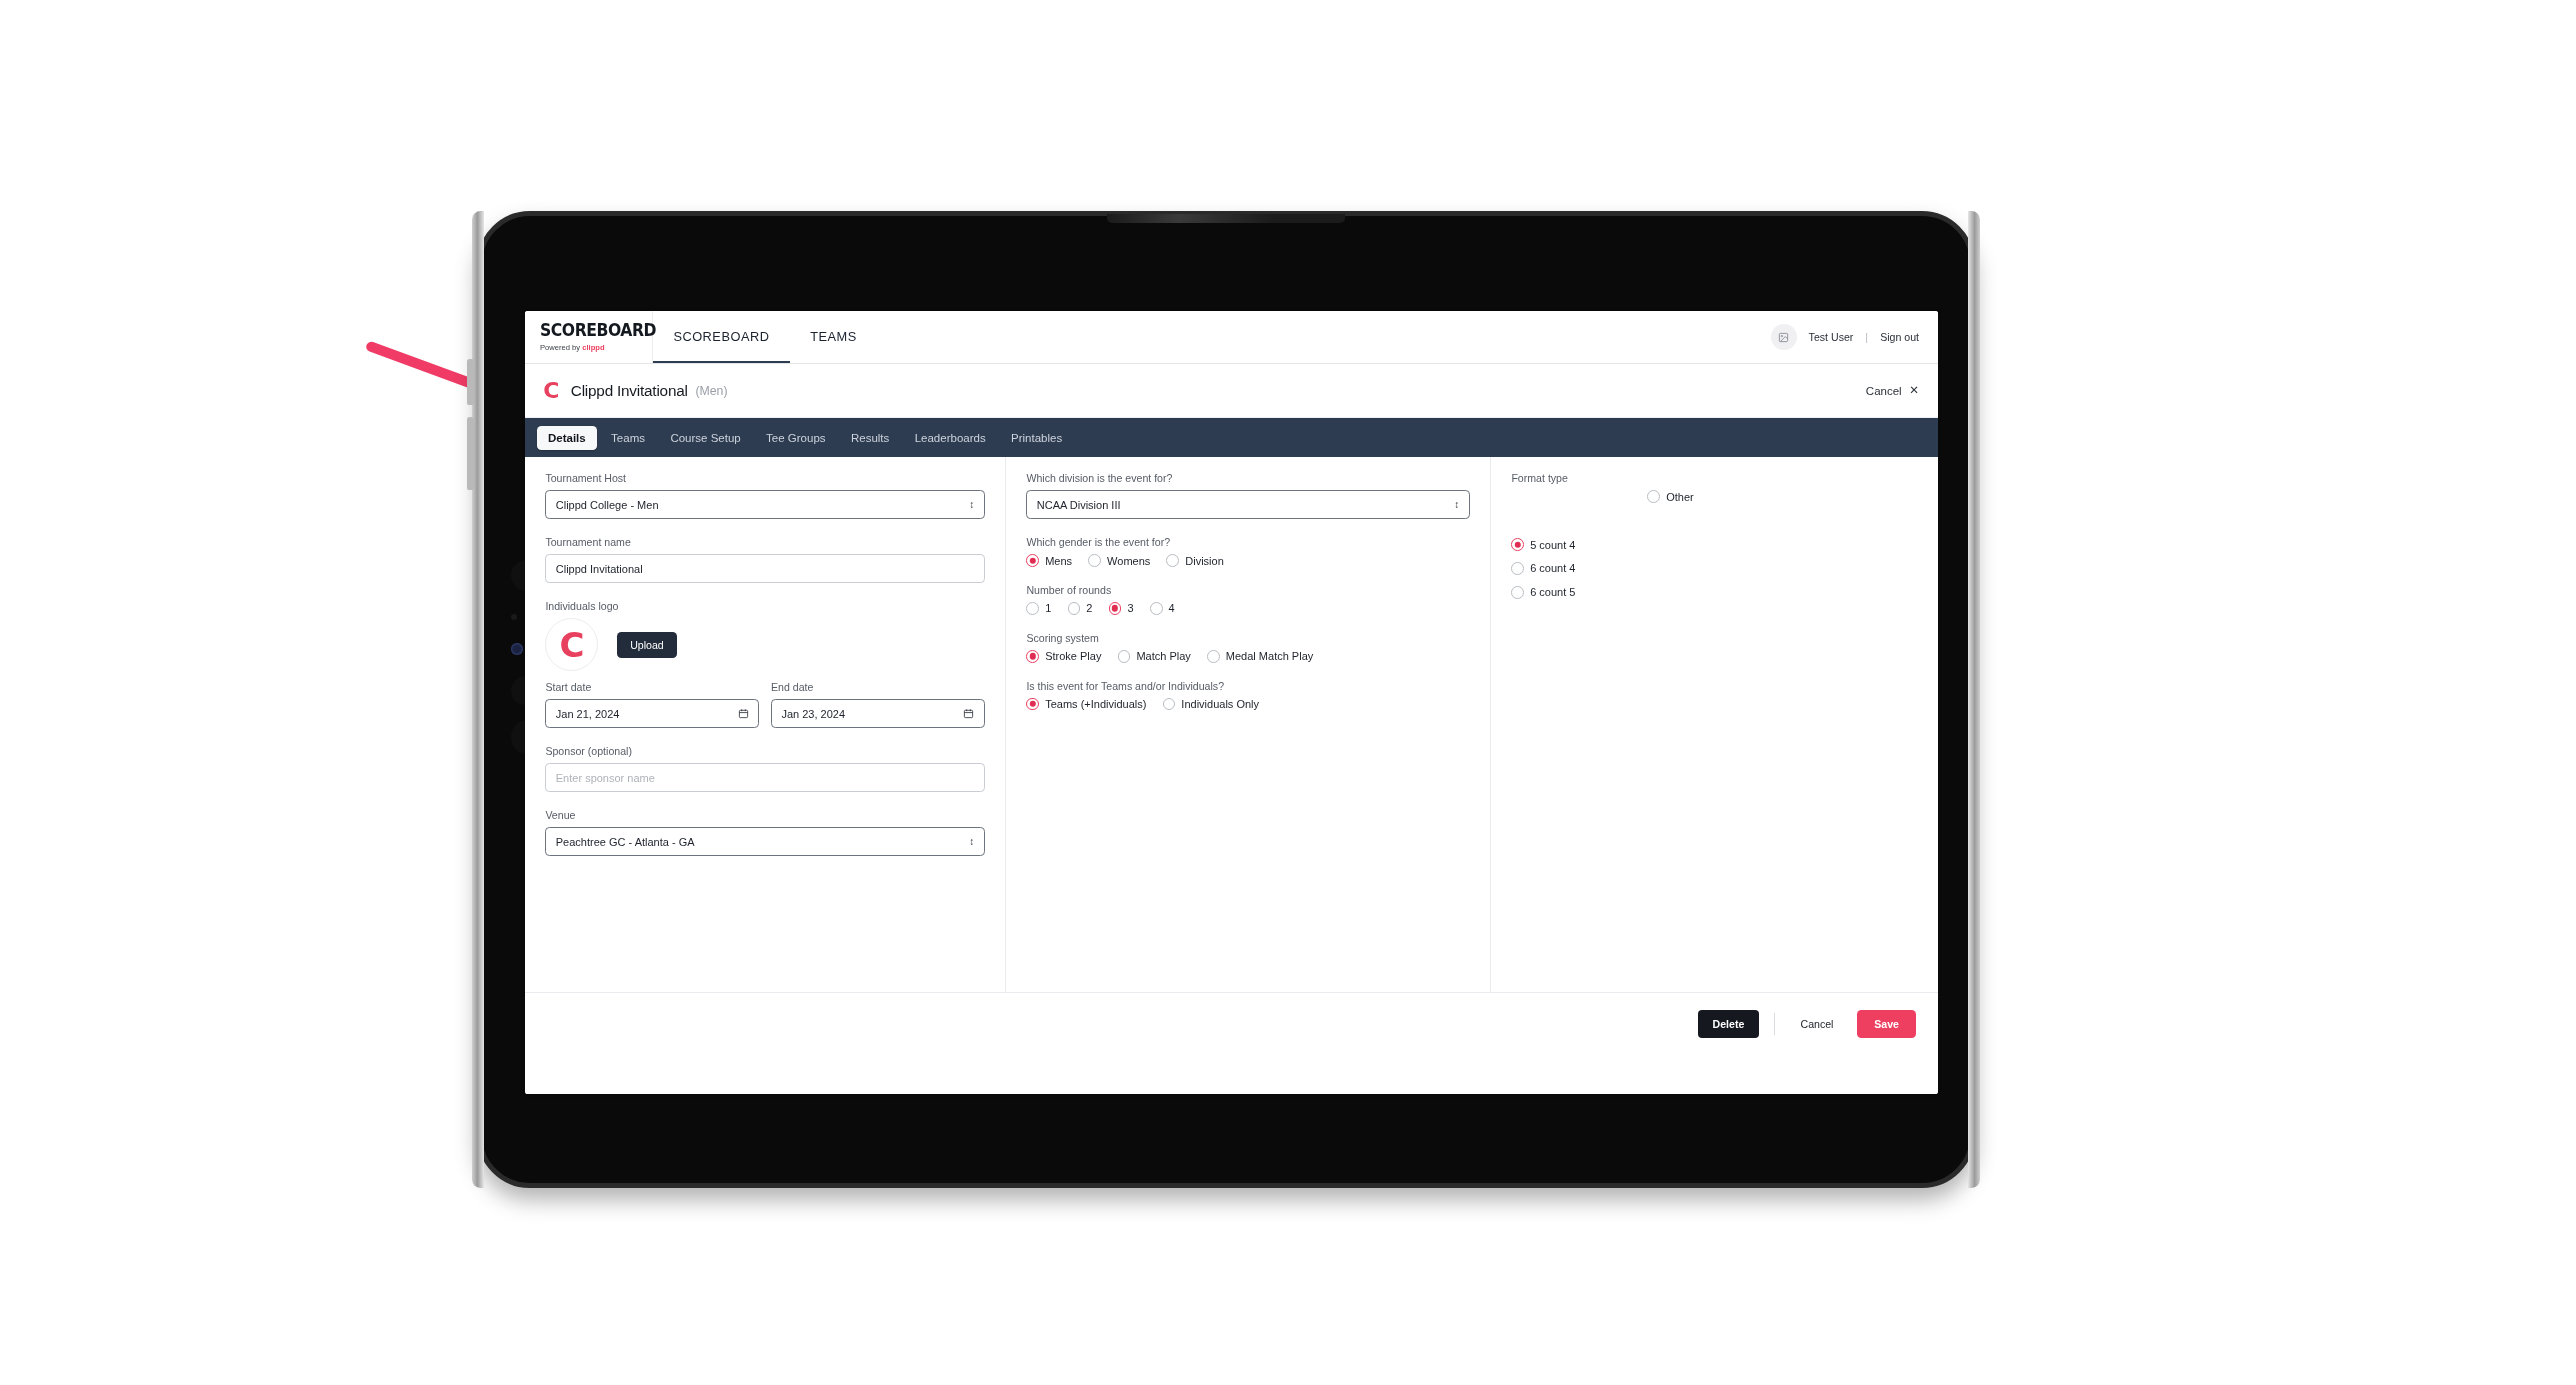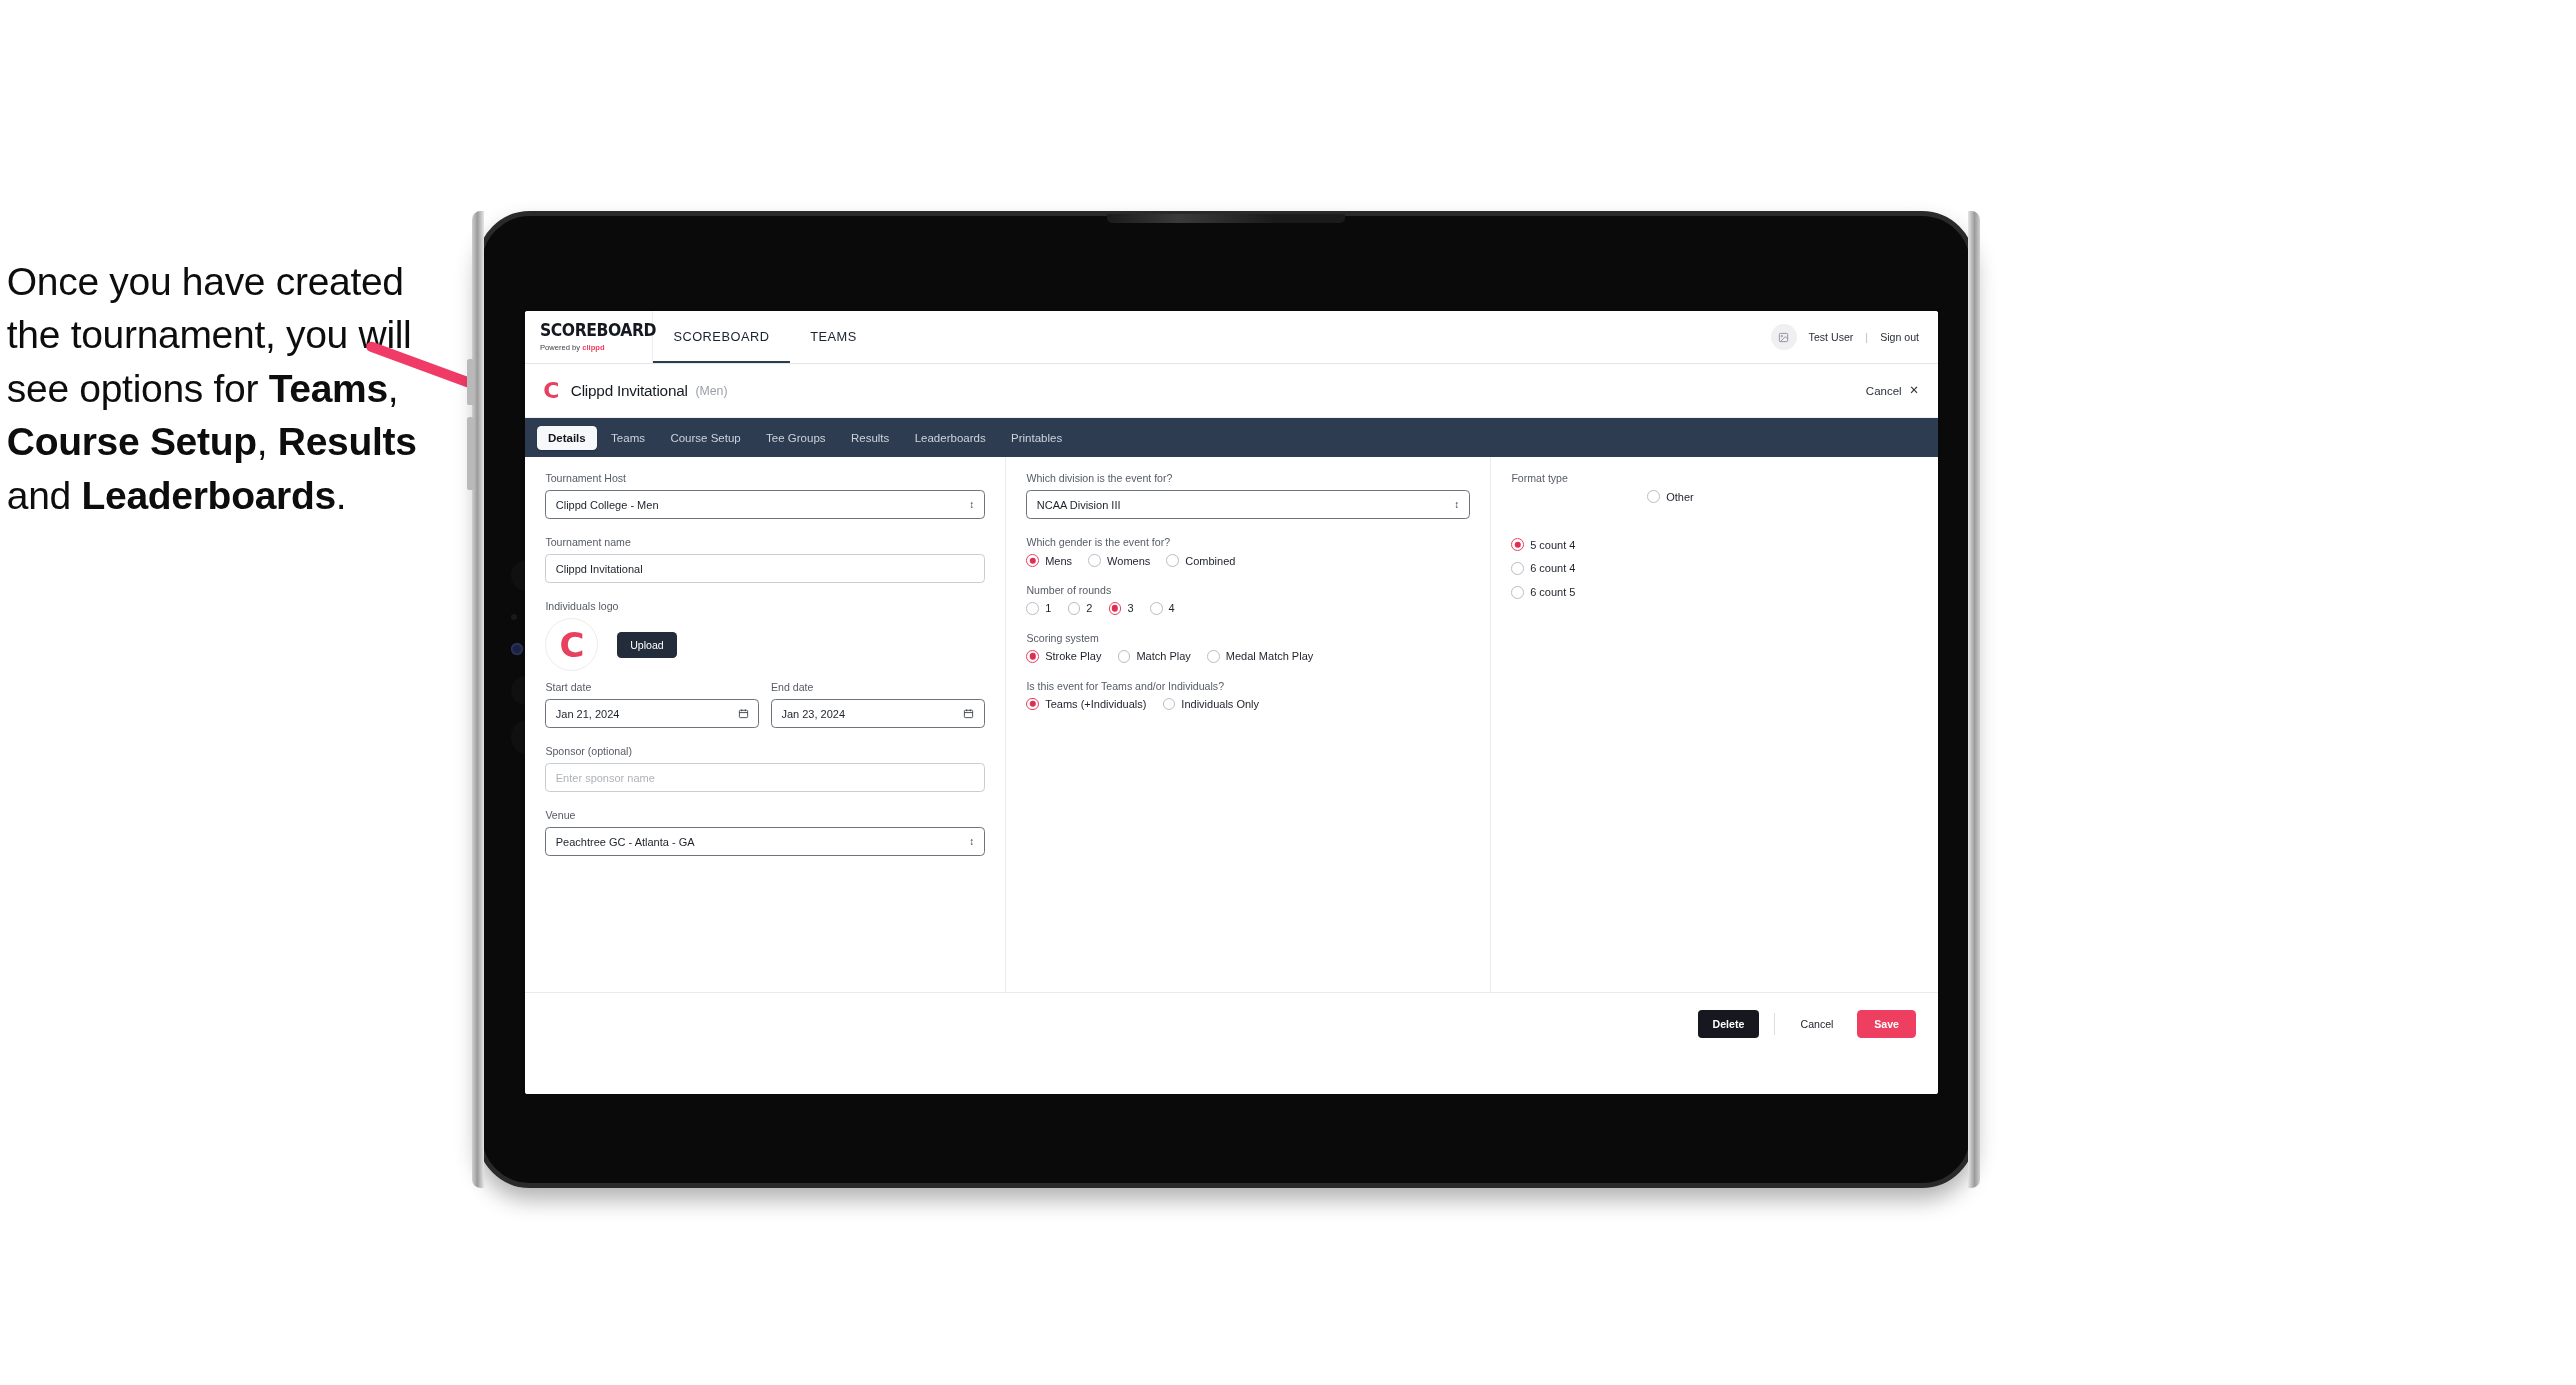--- a/index.html
+++ b/index.html
@@ -196,23 +196,20 @@
   .btn-delete { background:#15191f; color:#fff; font-size:10.6px; padding: 7.7px 14.5px; border-radius:4px; cursor:pointer;font-weight:bold; }
   .foot-div { width:0.9px; height:22px; background:#d9dce0; margin: 0 15.3px; }
   .btn-cancel { color:#1b2029; font-size:10.6px; padding: 7.7px 10.2px; cursor:pointer; }
   .btn-save { background:#ee3f60; color:#fff; font-size:10.6px; padding: 7.7px 17px; border-radius:4.3px; margin-left: 13.6px; cursor:pointer;font-weight:bold; }
 </style>
 </head>
 <body>
 
 <div class="stage">
 
-  <div class="annotation">
-    <span>Once you have created the tournament, you will see options for </span><b>Teams</b><span>, </span><b>Course Setup</b><span>, </span><b>Results</b><span> and </span><b>Leaderboards</b><span>.</span>
-  </div>
 
   <svg class="arrow-svg" viewBox="0 0 330 180">
     <path d="M6 28 L262 122" stroke="#ef3b66" stroke-width="12" stroke-linecap="round" fill="none"></path>
     <path d="M300 148 L236 104 L250 142 L214 148 Z" fill="#ef3b66"></path>
   </svg>
 
   <div class="device">
     <div class="cam-strip"></div>
     <div class="dev-btn btn-a"></div>
     <div class="dev-btn btn-b"></div>
@@ -348,21 +345,21 @@
             <div class="radio-opt">
               <span class="rdo on"></span>
               <span class="rdo-lbl">Mens</span>
             </div>
             <div class="radio-opt">
               <span class="rdo"></span>
               <span class="rdo-lbl">Womens</span>
             </div>
             <div class="radio-opt">
               <span class="rdo"></span>
-              <span class="rdo-lbl">Combined</span>
+              <span class="rdo-lbl">Division</span>
             </div>
           </div>
 
           <div class="field-label mt">Number of rounds</div>
           <div class="radio-row">
             <div class="radio-opt">
               <span class="rdo"></span>
               <span class="rdo-lbl">1</span>
             </div>
             <div class="radio-opt">

